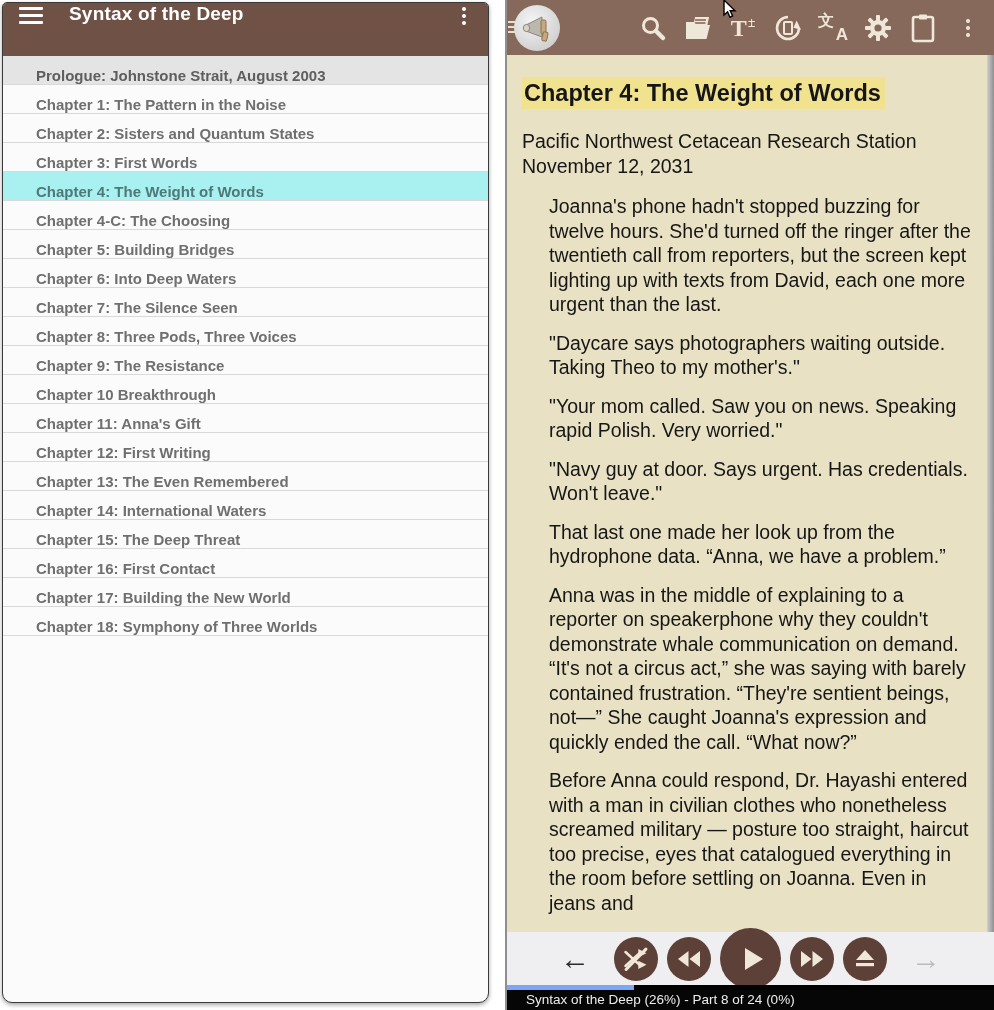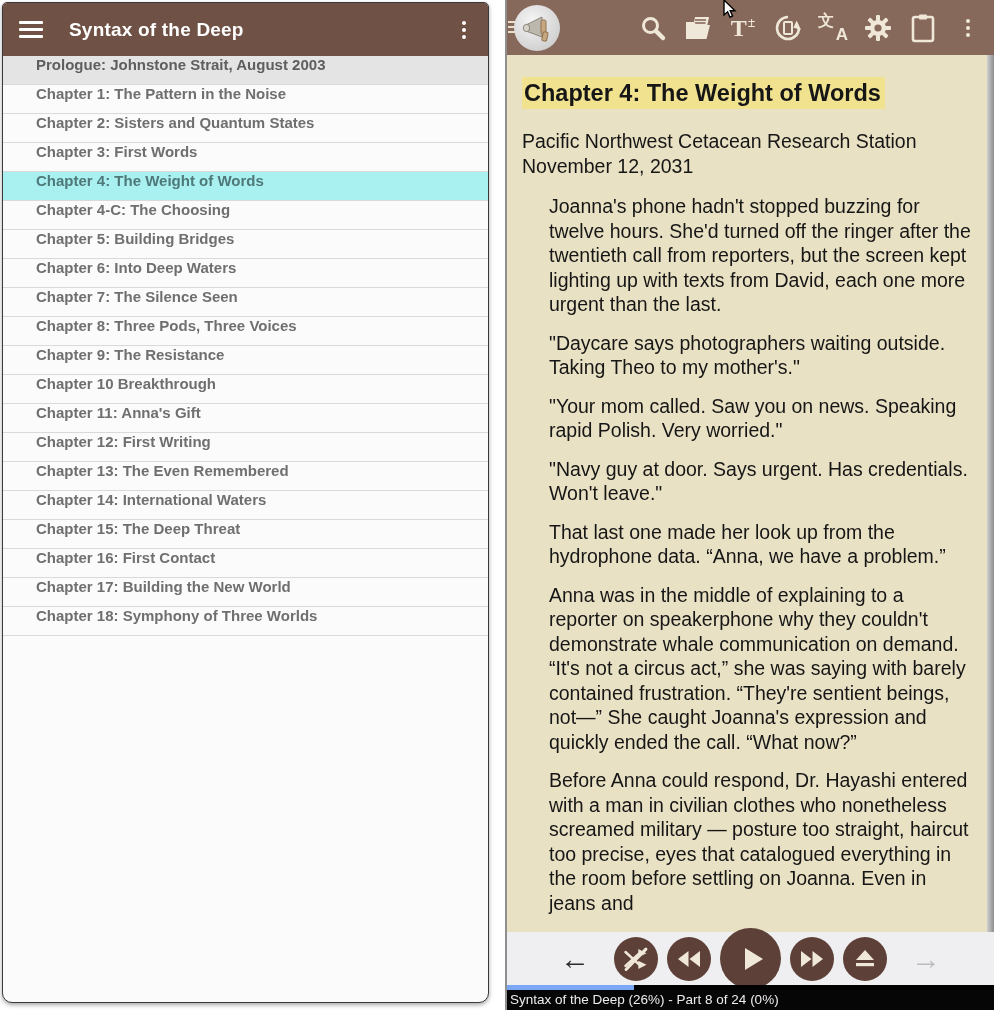--- a/index.html
+++ b/index.html
@@ -3,28 +3,28 @@
 <meta charset="utf-8">
 <style>
   * { margin:0; padding:0; box-sizing:border-box; }
   html,body { width:994px; height:1010px; background:#ffffff; font-family:"Liberation Sans", sans-serif; overflow:hidden; }
   .stage { position:relative; width:994px; height:1010px; }
 
   
   .win-left { position:absolute; left:2px; top:2px; width:487px; height:1001px;
     background:#fbfbfb; border:1px solid #3a3a3a; border-radius:5px 5px 10px 10px;
     overflow:hidden; box-shadow:0 2px 4px rgba(0,0,0,.35); }
-  .lheader { height:53px; background:#6f5146; display:flex; align-items:center; }
+  .lheader { height:53px; background:#6f5146; display:flex; }
   .hamburger { width:24px; margin-left:16px; cursor:pointer; }
   .hamburger i { display:block; height:3px; background:#fff; border-radius:1px; margin:4px 0; }
   .ltitle { color:#fff; font-size:19px; font-weight:bold; margin-left:26px; letter-spacing:.2px; }
   .dots3 { margin-left:auto; margin-right:18px; display:flex; flex-direction:column; gap:3px; padding:4px; cursor:pointer; }
   .dots3 i { width:4px; height:4px; border-radius:50%; background:#fff; }
   .toc { }
-  .toc-item { height:29px; display:flex; align-items:flex-start; padding-left:33px;
+  .toc-item { height:29px; display:flex; align-items:flex-end; padding-left:33px;
     font-size:15px; font-weight:bold; color:#6f6f6f; border-bottom:1px solid #d9d9d9;
     background:#fbfbfb; cursor:pointer; white-space:nowrap; }
   .toc-item.dim { background:#e4e4e4; color:#5e5e5e; }
   .toc-item.selected { background:#a9f0f1; color:#4f7878; }
 
   
   .win-right { position:absolute; left:505px; top:0; width:489px; height:1010px;
     background:#e9e1c4; border-left:2px solid #8f8f8f; overflow:visible; }
   .rtoolbar { position:relative; height:55px; background:#87695b; display:flex; align-items:center; }
   .mini-burger { position:absolute; left:1px; top:18px; }
@@ -58,21 +58,21 @@
   .navarrow.disabled { color:#bcbcbc; }
   .pcircle { width:44px; height:44px; border-radius:50%; background:#5d4037;
     display:flex; align-items:center; justify-content:center; cursor:pointer; flex:0 0 auto; }
   .pcircle.big { width:61px; height:61px; }
   .gap-l { margin-right:9px; } .gap-r { margin-left:9px; }
 
   
   .progress { position:absolute; left:0; right:0; bottom:20px; height:5px; background:#000; }
   .progress .fill { height:100%; background:#7ba7f7; }
   .statusbar { position:absolute; left:0; right:0; bottom:0; height:20px; background:#060606;
-    color:#ededed; font-size:13.5px; line-height:20px; padding-left:3px; white-space:nowrap; }
+    color:#ededed; font-size:13.5px; line-height:20px; padding-left:19px; white-space:nowrap; }
 
   .cursor { position:absolute; left:719px; top:0; z-index:50; pointer-events:none; }
 </style>
 </head>
 <body>
 
 <div class="stage">
 
   <div class="win-left">
     <div class="lheader">

